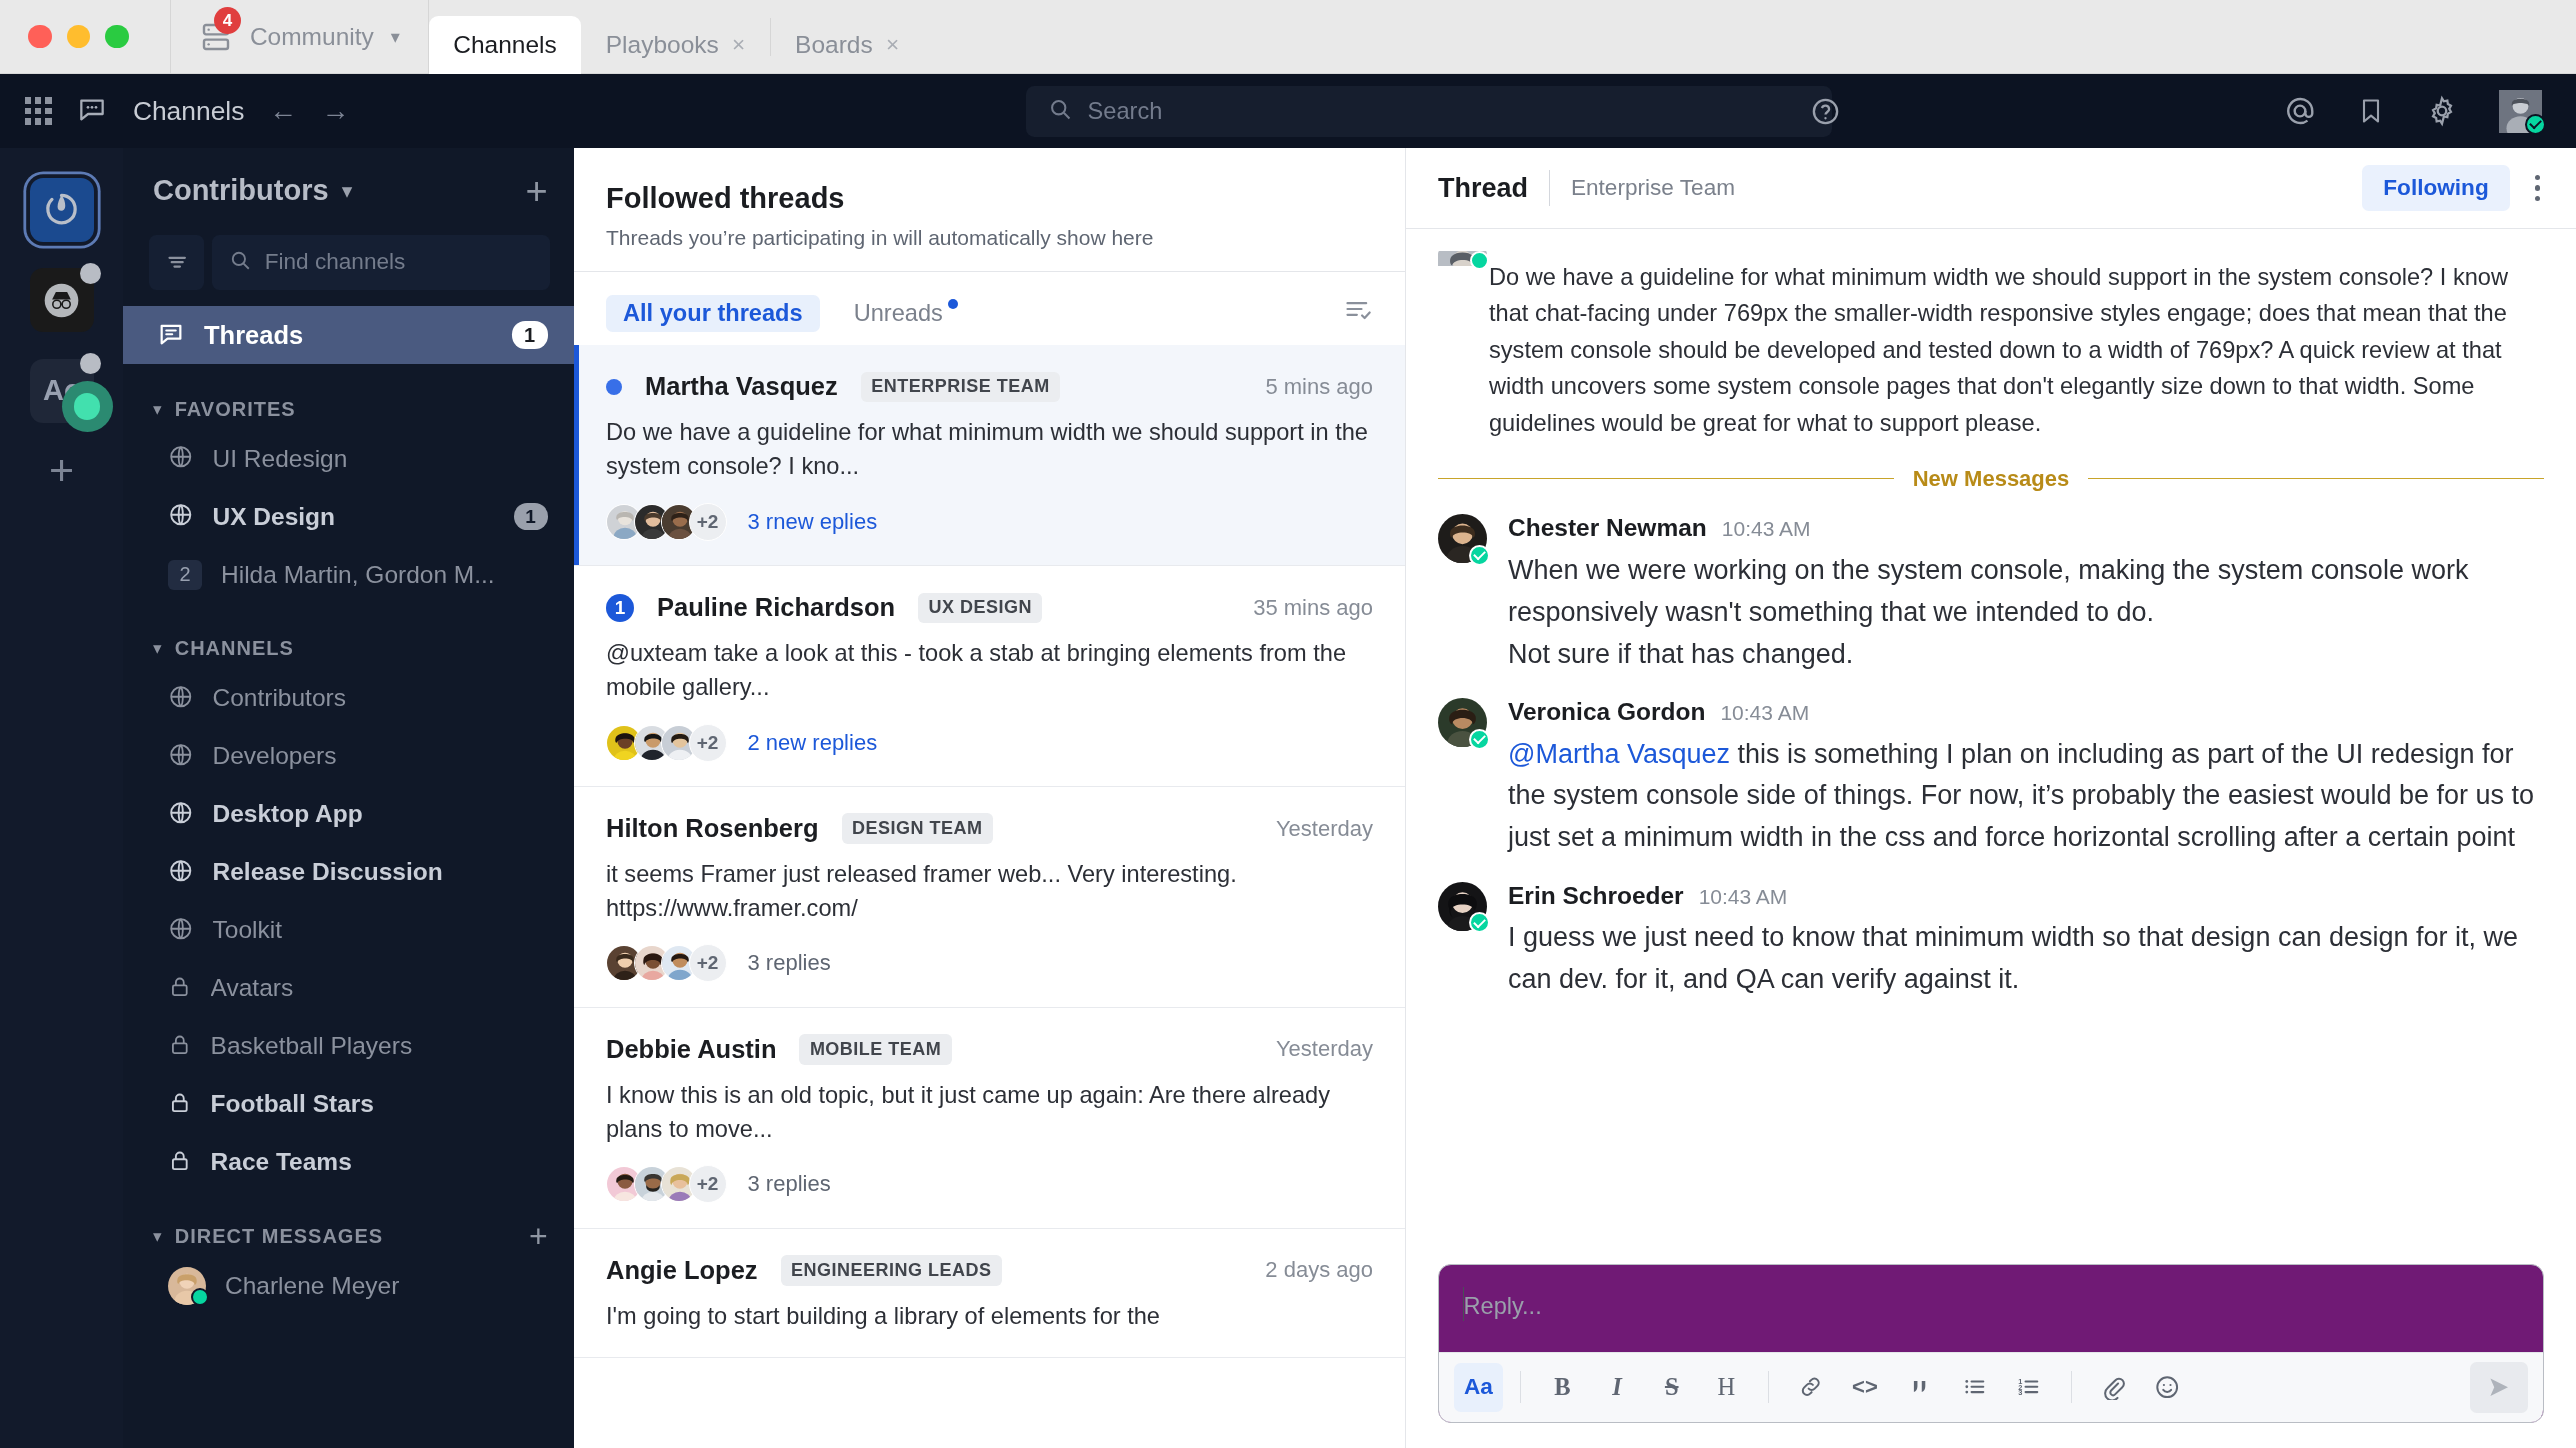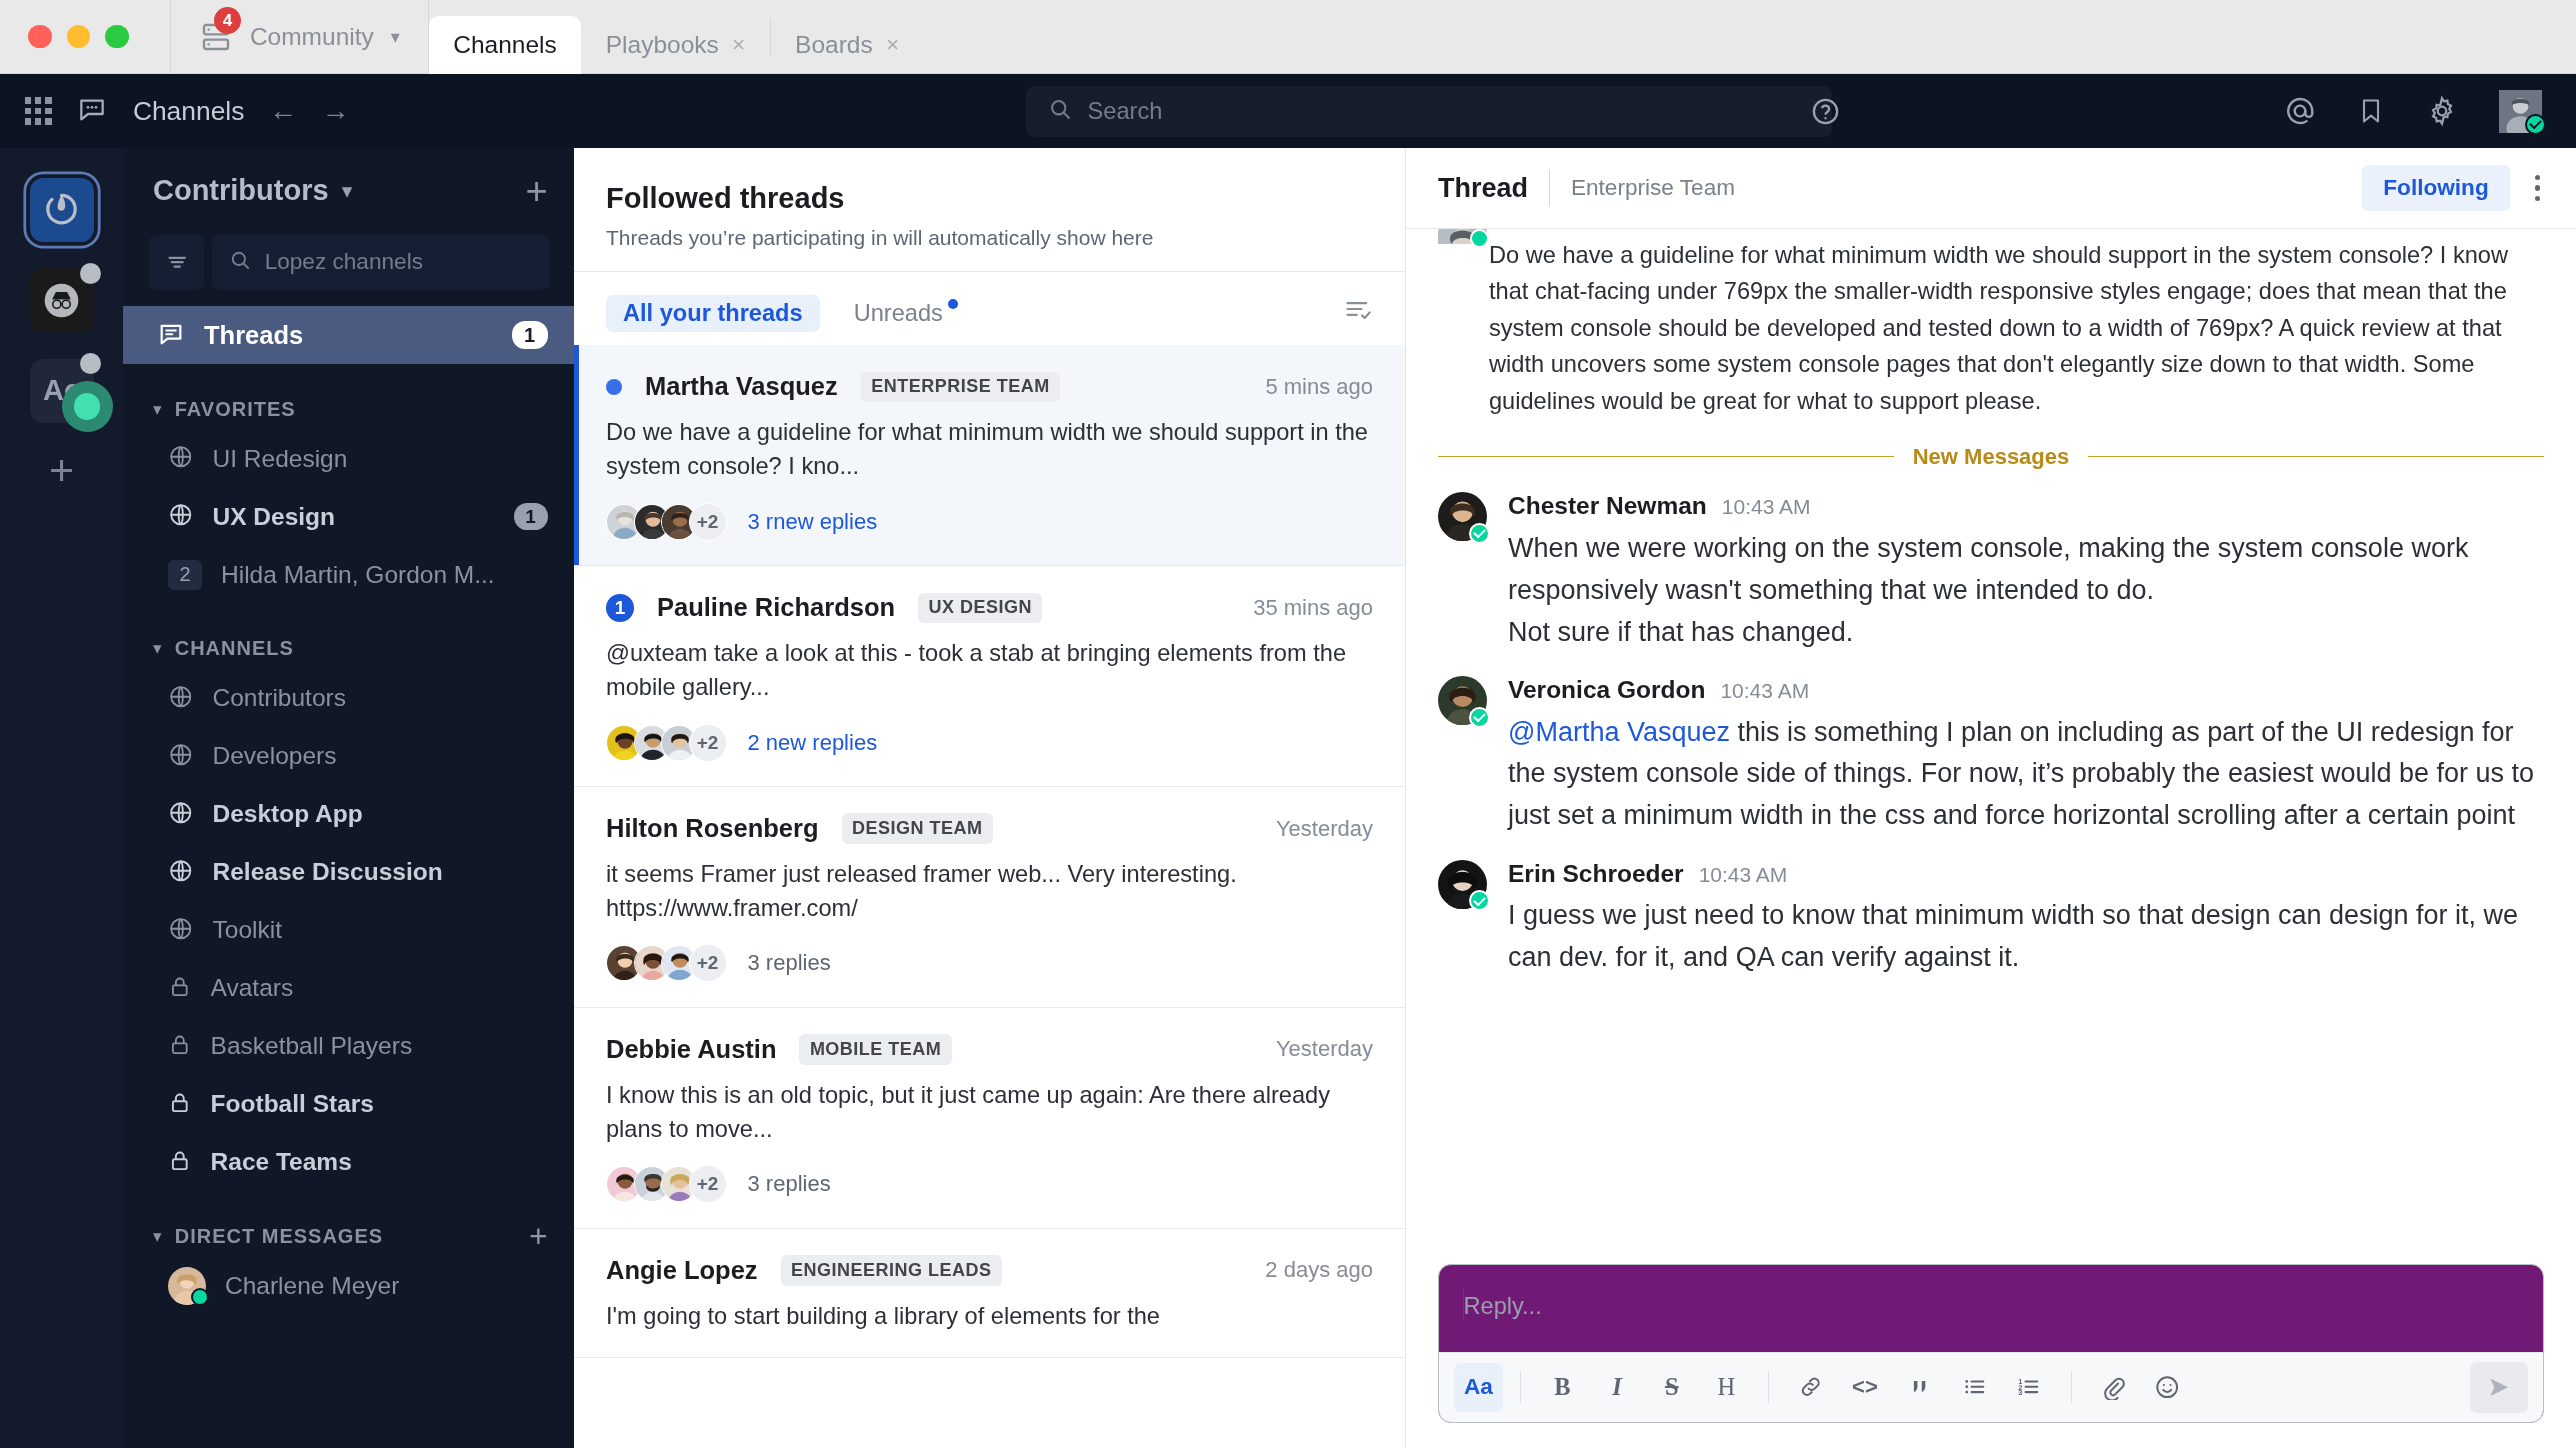--- a/index.html
+++ b/index.html
@@ -215,21 +215,21 @@
   .facepile .fp:first-child { margin-left: 0; }
   .facepile .more {
     width: 38px; height: 38px; border-radius: 50%; background: #eceef1;
     color: #5f6672; font-size: 19px; font-weight: 600; margin-left: -8.5px;
     display: flex; align-items: center; justify-content: center; border: 1.9px solid #fff;
   }
   .replies { font-size: 22px; color: #1c58d9; font-weight: 400; }
   .replies.plain { color: #5f6672; font-weight: 400; }
 
   
-  .rhs { flex: 1; display: flex; flex-direction: column; background: #fff; overflow: hidden; }
+  .rhs { flex: 1; display: flex; flex-direction: column; background: #fff; overflow: hidden; gap: 22px; }
   .rhs-head {
     height: 81px; display: flex; align-items: center; padding: 0 32px;
     border-bottom: 0.9px solid #e4e6ea; gap: 21px;
   }
   .rhs-title { font-size: 27px; font-weight: 700; color: #1b1d21; }
   .rhs-vbar { width: 0.9px; height: 36px; background: #d4d7dd; }
   .rhs-chan { font-size: 22.6px; color: #7b818c; }
   .follow-btn {
     margin-left: auto; background: #eaf1fd; color: #1c58d9;
     font-size: 22.6px; font-weight: 600; padding: 10.4px 21px; border-radius: 6.6px;
@@ -440,21 +440,21 @@
             <path d="M5 8h14M7 12h10M9.5 16h5"></path>
           </svg>
       </span>
       <div class="findbox">
         <span>
           <svg width="22.6" height="22.6" viewBox="0 0 24 24" fill="none" stroke="#747c8c" stroke-width="2">
               <circle cx="10.5" cy="10.5" r="6.5"></circle>
               <path d="M15.5 15.5L21 21"></path>
             </svg>
         </span>
-        <span class="ph">Lopez channels</span>
+        <span class="ph">Find channels</span>
       </div>
     </div>
 
     <div class="threads-row">
       <span>
         <svg width="28" height="28" viewBox="0 0 24 24" fill="none" stroke="#ffffff" stroke-width="1.9" stroke-linejoin="round">
           <path d="M4 5h16v11H9l-5 4V5z"></path>
             <path d="M8 9h8M8 12.2h5" stroke-linecap="round"></path>
         </svg>
       </span>

